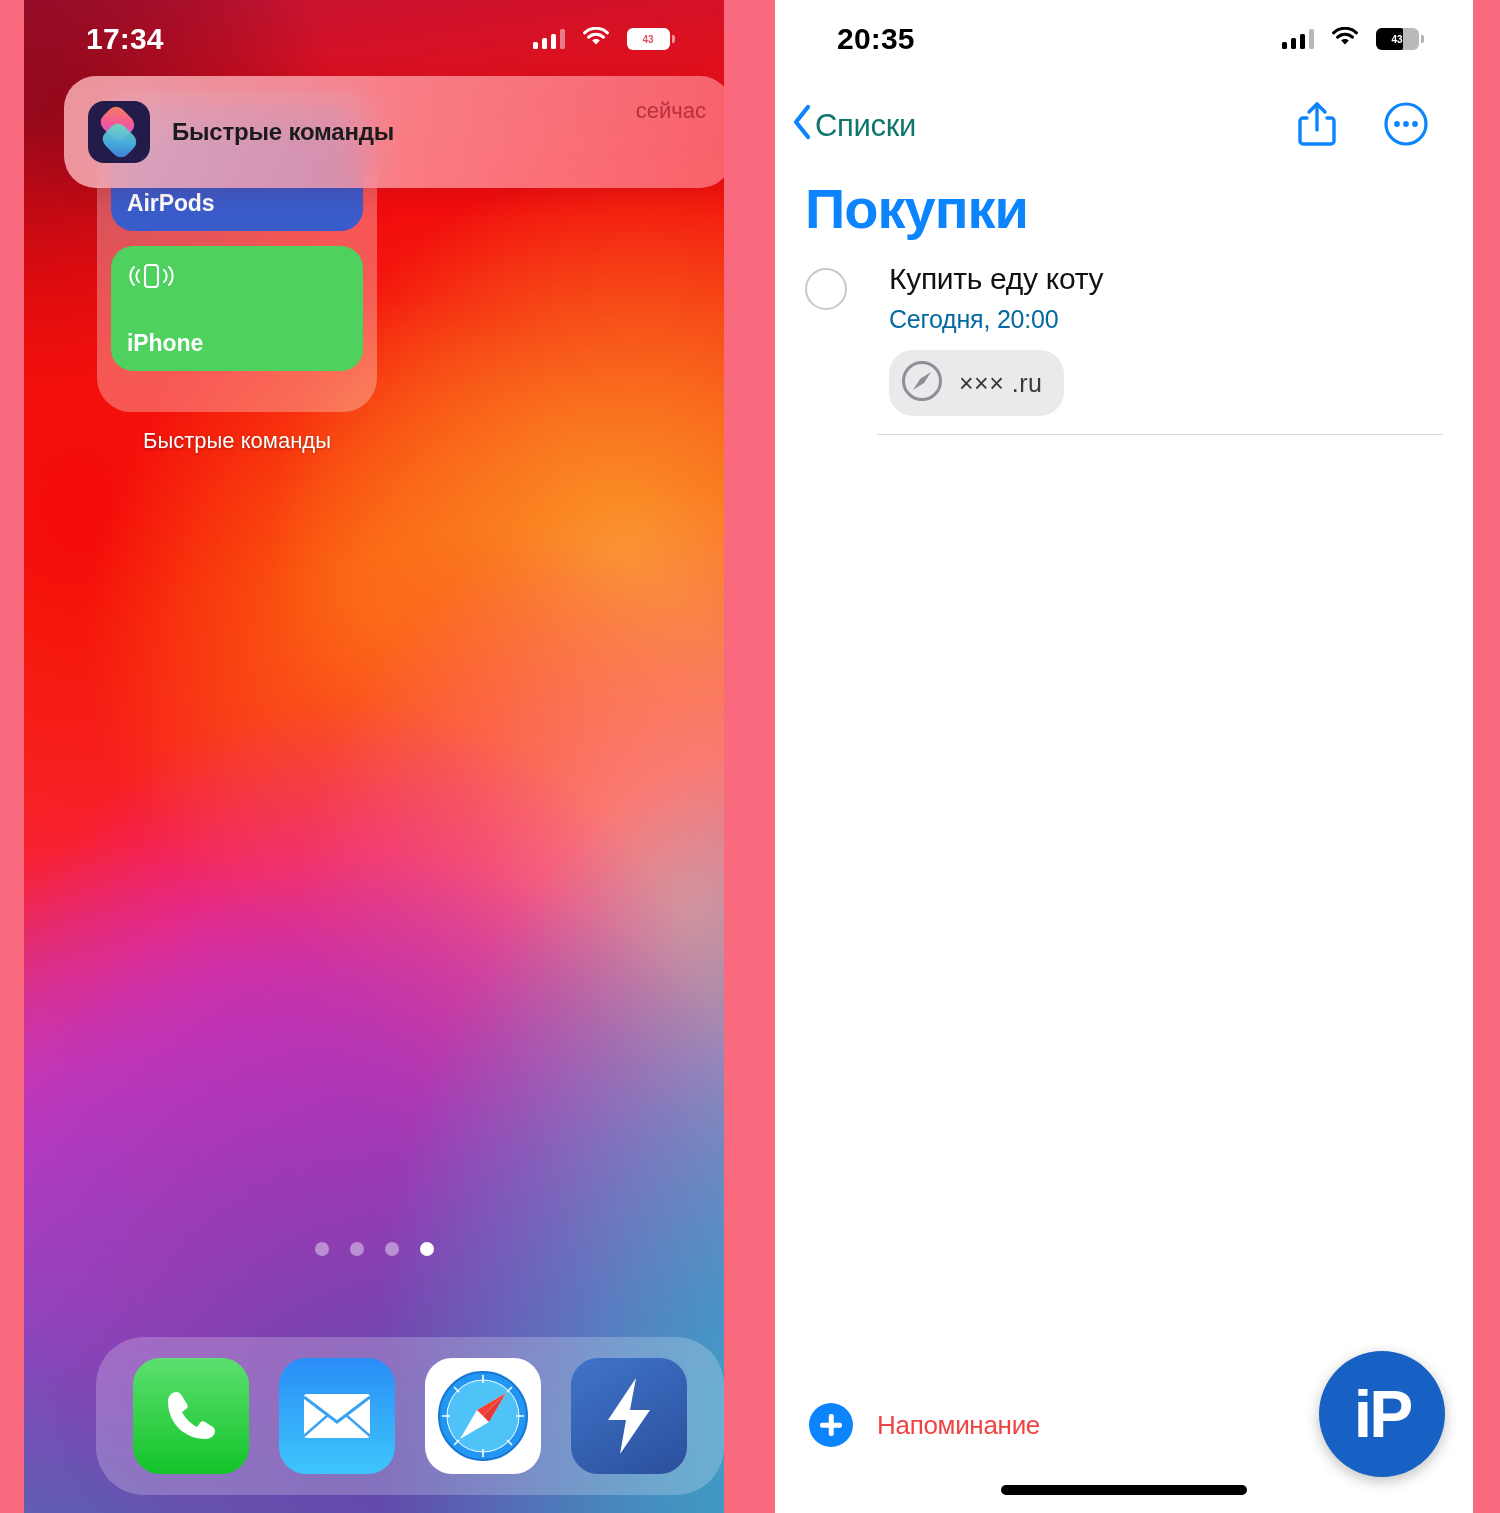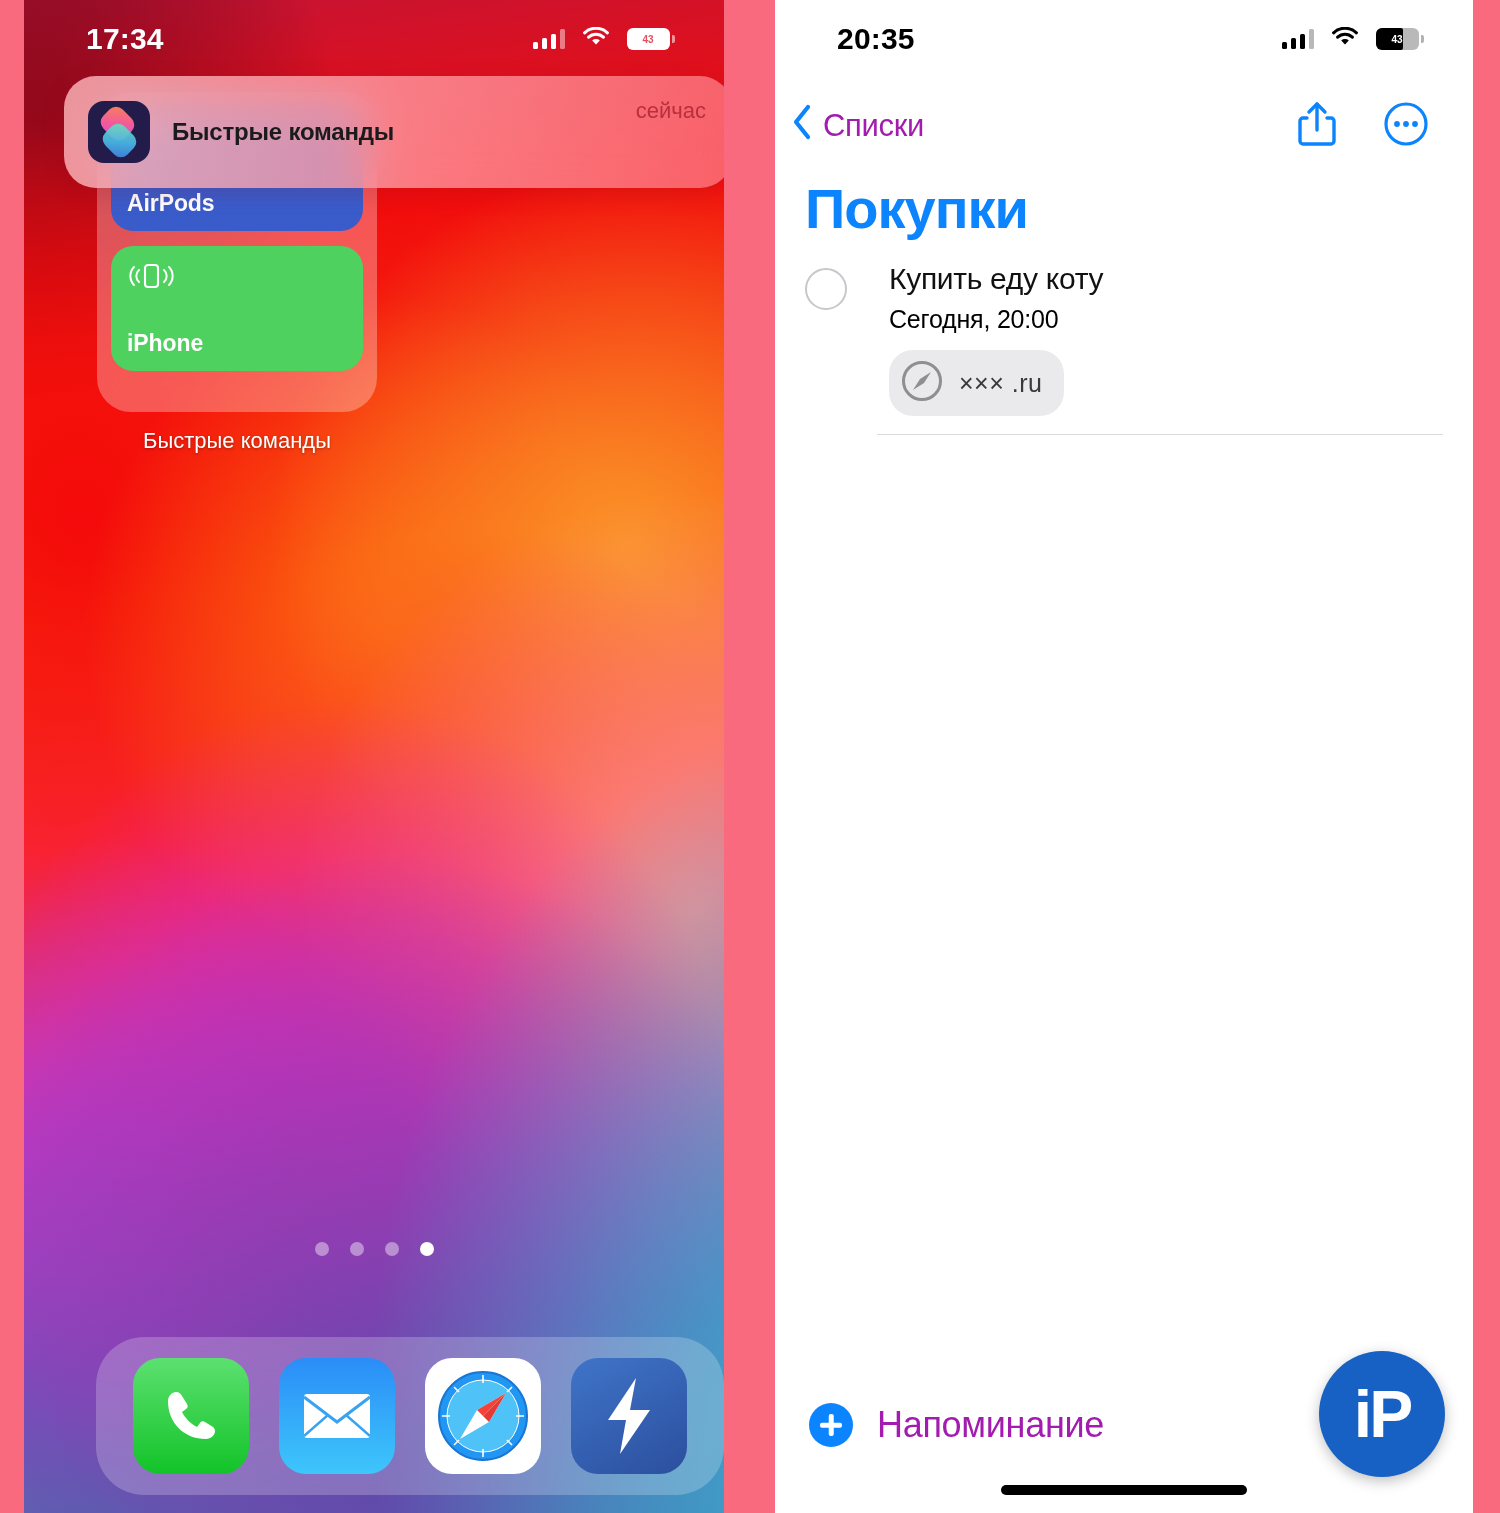--- a/index.html
+++ b/index.html
@@ -107,48 +107,48 @@
   .ic-phone { background:linear-gradient(180deg,#5ce070 0%, #12c328 100%); }
   .ic-mail  { background:linear-gradient(180deg,#2a8df7 0%, #3ec6fb 100%); }
   .ic-safari{ background:#fff; }
   .ic-short { background:linear-gradient(150deg,#3f74c8 0%, #2c4f9e 100%); }
 
   
   .phone-right { position:absolute; left:775px; top:0; width:698px; height:1513px;
     background:#fff; overflow:hidden; }
   .nav { position:absolute; left:0; top:88px; width:100%; height:76px;
     display:flex; align-items:center; padding:0 44px 0 16px; }
-  .back { display:flex; align-items:center; gap:10px; color:#a21caf;
+  .back { display:flex; align-items:center; gap:2px; color:#0f766e;
     font-size:31px; letter-spacing:-0.3px; }
   .nav-spacer { flex:1 1 auto; }
   .nav-act { display:flex; align-items:center; gap:46px; }
   .big-title { position:absolute; left:30px; top:176px; font-size:56px;
     font-weight:700; color:#0b84fe; letter-spacing:-1px; }
 
   .rem-list { position:absolute; left:0; top:262px; width:100%; }
   .rem-row { display:flex; padding:0 30px 0 30px;justify-content:center; }
   .rem-check { width:42px; height:42px; border-radius:50%;
     border:2.5px solid #c7c7cc; flex:0 0 auto; margin-top:6px; }
   .rem-main { margin-left:42px; flex:1 1 auto; padding-bottom:18px; }
   .rem-title { font-size:30px; color:#111; letter-spacing:-0.3px; }
-  .rem-date { font-size:25px; color:#000000; margin-top:9px; letter-spacing:-0.2px; }
+  .rem-date { font-size:25px; color:#0369a1; margin-top:9px; letter-spacing:-0.2px; }
   .rem-chip { display:inline-flex; align-items:center; gap:14px; margin-top:16px;
     background:#eaeaec; border-radius:24px; padding:8px 22px 8px 10px; }
   .chip-text { font-size:25px; color:#3a3a3c; letter-spacing:0.5px; }
   .rem-sep { height:1px; background:#d9d9dd; margin:0 30px 0 102px; }
 
   .addrow { position:absolute; left:34px; bottom:66px; display:flex;
     align-items:center; gap:24px; }
   .add-plus { width:44px; height:44px; border-radius:50%; background:#0b84fe;
     position:relative; flex:0 0 auto; }
   .add-plus::before, .add-plus::after { content:""; position:absolute; background:#fff;
     border-radius:2px; left:50%; top:50%; transform:translate(-50%,-50%); }
   .add-plus::before { width:22px; height:4.5px; }
   .add-plus::after  { width:4.5px; height:22px; }
-  .add-label { font-size:36px; color:#a21caf; letter-spacing:-0.3px; }
+  .add-label { font-size:26px; color:#ef4444; letter-spacing:-0.3px; }
 
   .watermark { position:absolute; right:28px; bottom:36px; width:126px; height:126px;
     border-radius:50%; background:#1761c4; display:flex; align-items:center;
     justify-content:center; box-shadow:0 4px 14px rgba(0,0,0,0.25); }
   .wm-text { color:#fff; font-size:66px; font-weight:700; letter-spacing:-3px;
     font-family:"Liberation Sans", sans-serif; }
 
   .homebar { position:absolute; left:50%; transform:translateX(-50%); bottom:18px;
     width:246px; height:10px; border-radius:6px; background:#000; }
 </style>

